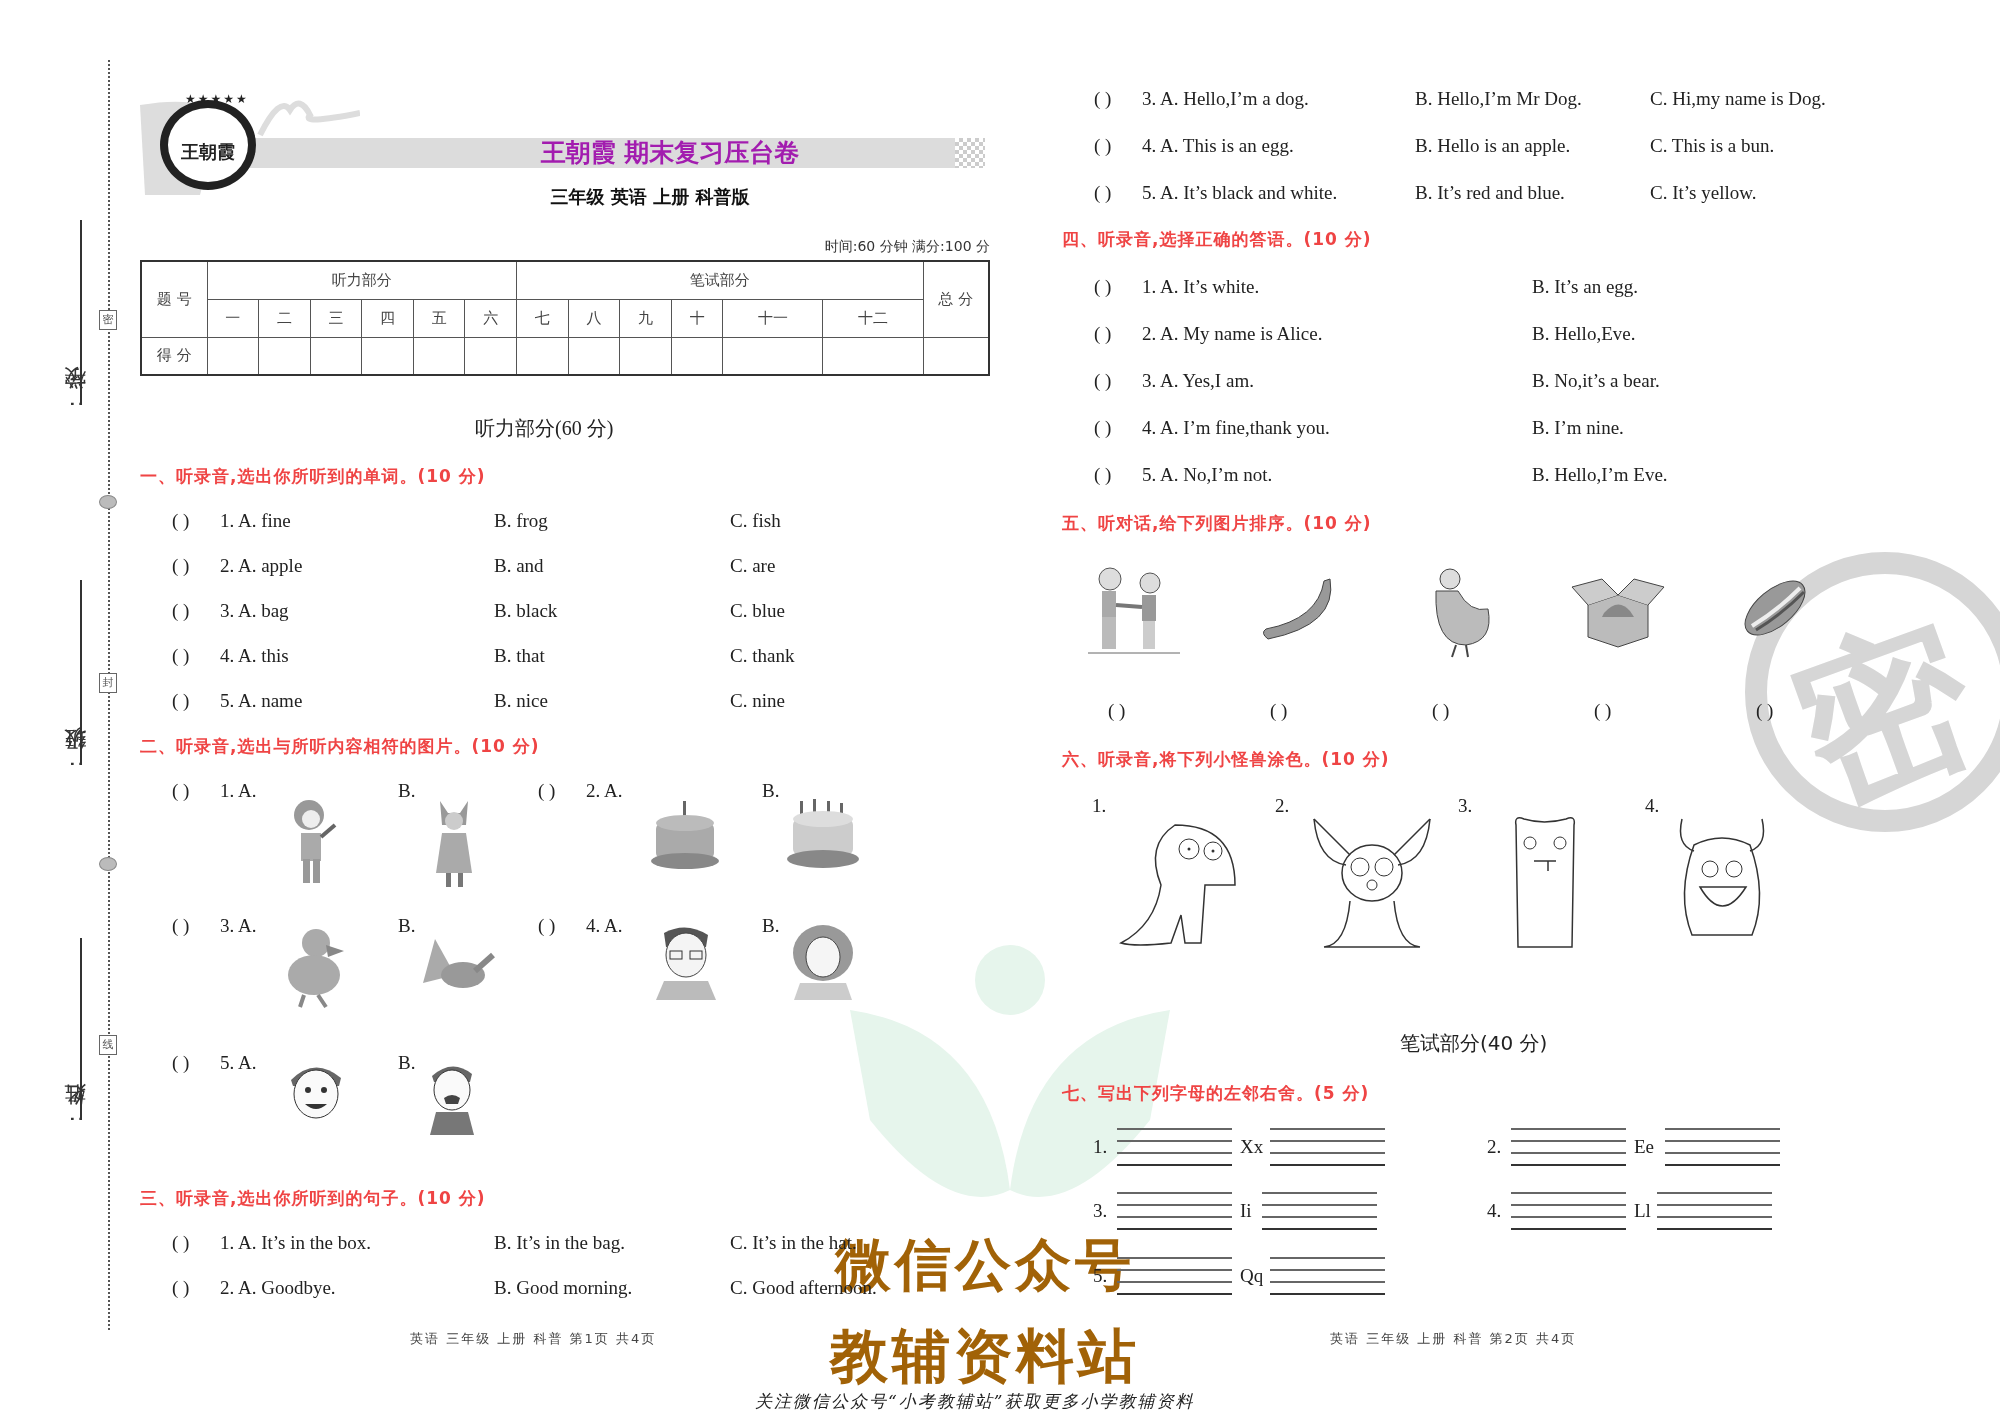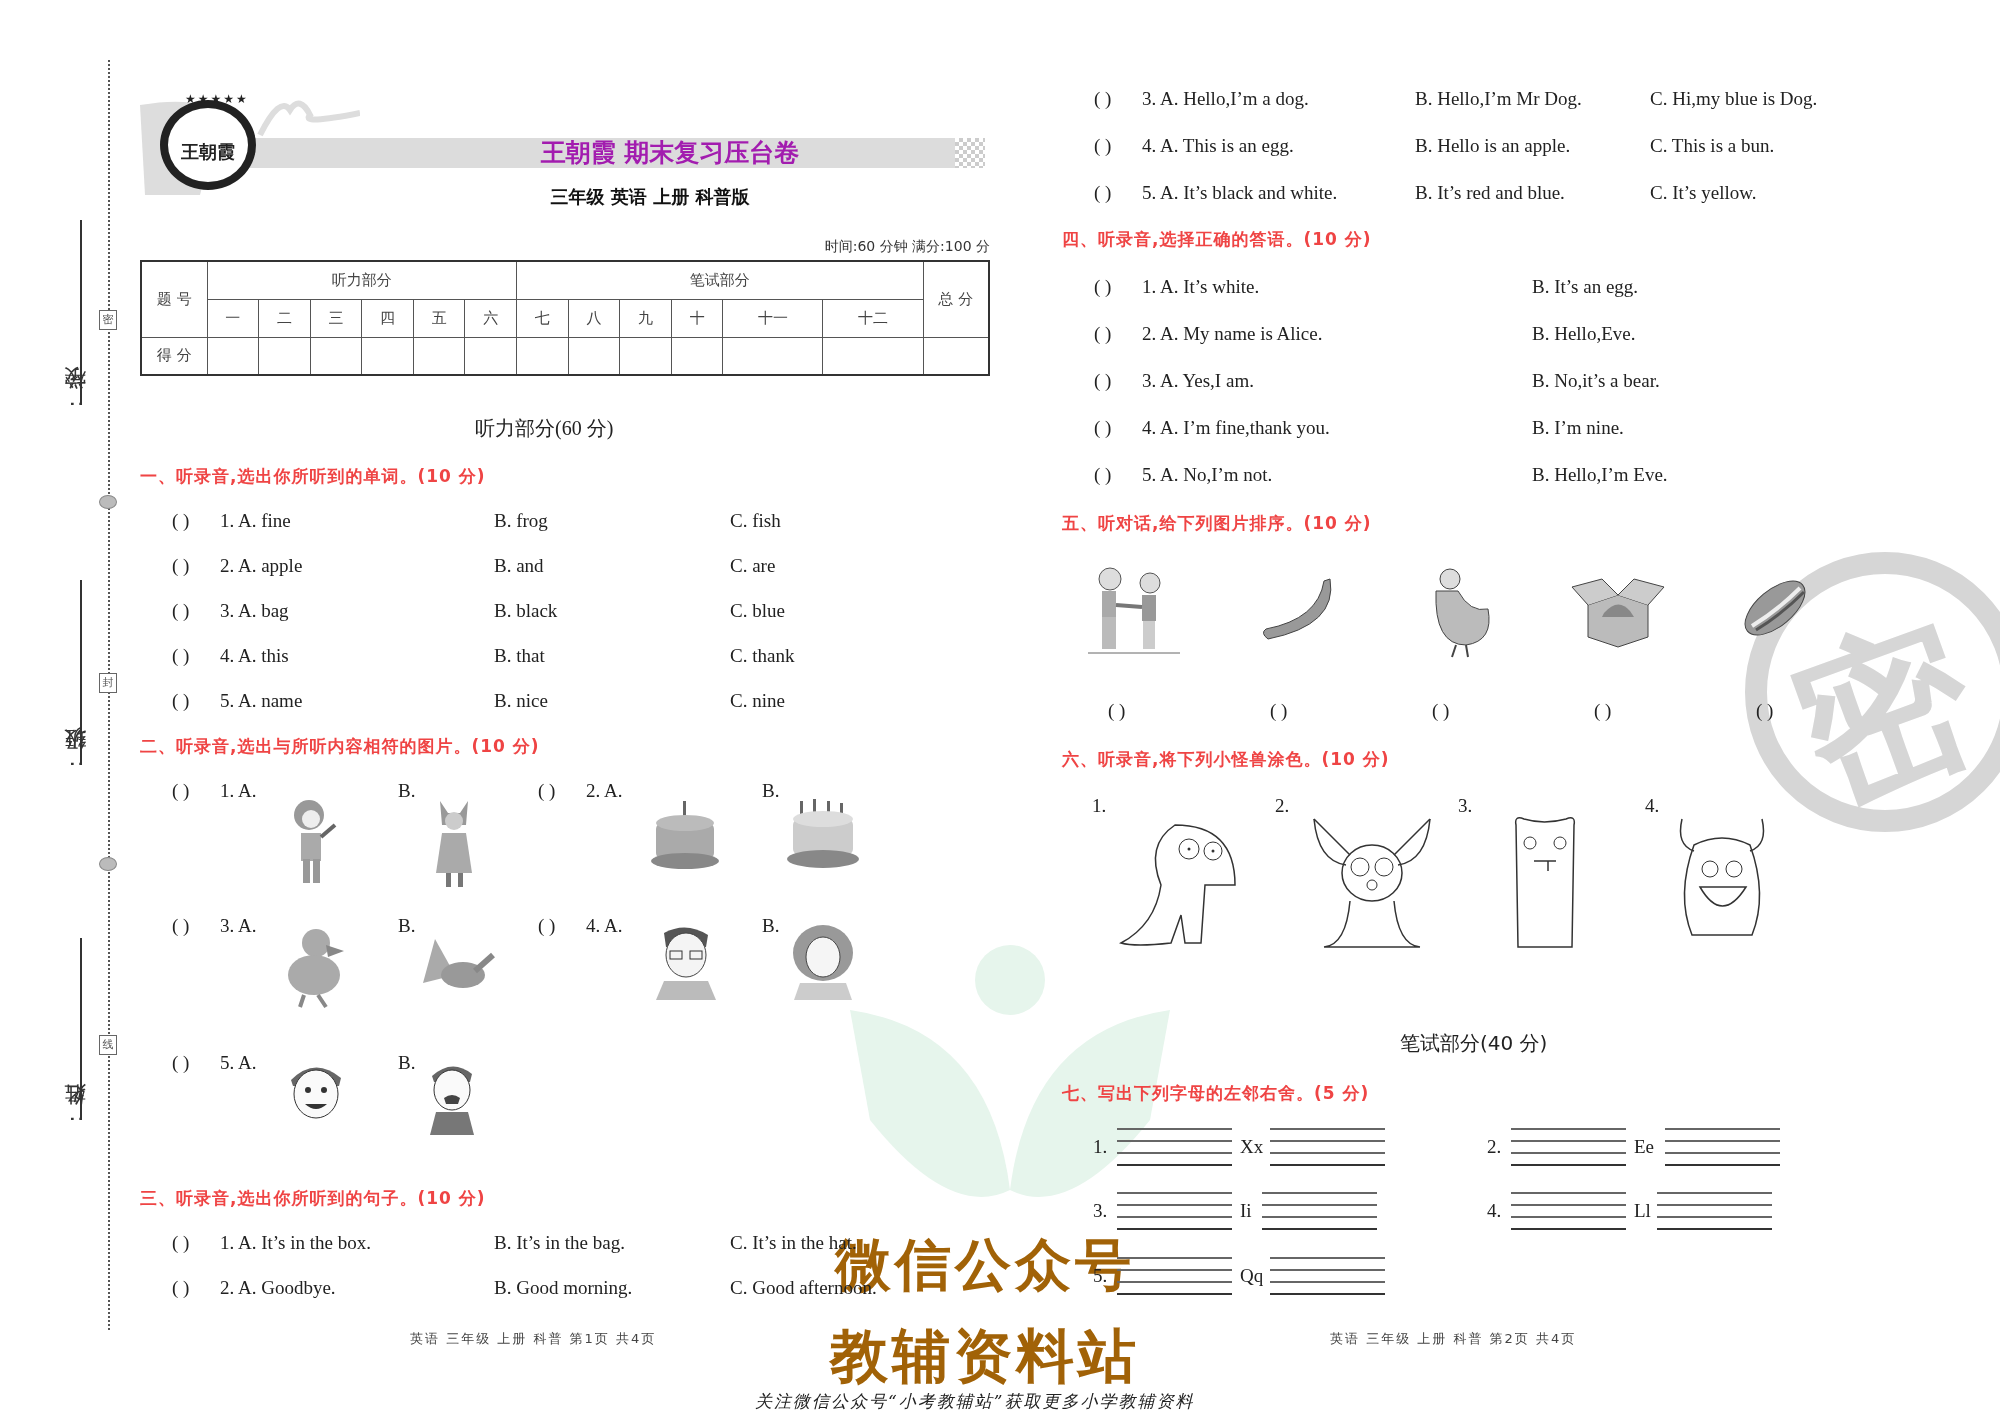--- a/index.html
+++ b/index.html
@@ -246,21 +246,21 @@
 <div class="q en" style="left:494px;top:1232px;">B. It’s in the bag.</div>
 <div class="q en" style="left:730px;top:1232px;">C. It’s in the hat.</div>
 <div class="q en" style="left:172px;top:1277px;"><span class="paren">(      )</span><span>2.</span> <span>A. Goodbye.</span></div>
 <div class="q en" style="left:494px;top:1277px;">B. Good morning.</div>
 <div class="q en" style="left:730px;top:1277px;">C. Good afternoon.</div>
 
 <div class="footer" style="left:410px;top:1330px;">英语  三年级  上册  科普  第1页  共4页</div>
 
 <div class="q en" style="left:1094px;top:88px;"><span class="paren">(      )</span><span>3.</span> <span>A. Hello,I’m a dog.</span></div>
 <div class="q en" style="left:1415px;top:88px;">B. Hello,I’m Mr Dog.</div>
-<div class="q en" style="left:1650px;top:88px;">C. Hi,my blue is Dog.</div>
+<div class="q en" style="left:1650px;top:88px;">C. Hi,my name is Dog.</div>
 <div class="q en" style="left:1094px;top:135px;"><span class="paren">(      )</span><span>4.</span> <span>A. This is an egg.</span></div>
 <div class="q en" style="left:1415px;top:135px;">B. Hello is an apple.</div>
 <div class="q en" style="left:1650px;top:135px;">C. This is a bun.</div>
 <div class="q en" style="left:1094px;top:182px;"><span class="paren">(      )</span><span>5.</span> <span>A. It’s black and white.</span></div>
 <div class="q en" style="left:1415px;top:182px;">B. It’s red and blue.</div>
 <div class="q en" style="left:1650px;top:182px;">C. It’s yellow.</div>
 
 <div class="sec-title zh" style="left:1062px;top:228px;">四、听录音,选择正确的答语。(10 分)</div>
 <div class="q en" style="left:1094px;top:276px;"><span class="paren">(      )</span><span>1.</span> <span>A. It’s white.</span></div>
 <div class="q en" style="left:1532px;top:276px;">B. It’s an egg.</div>

